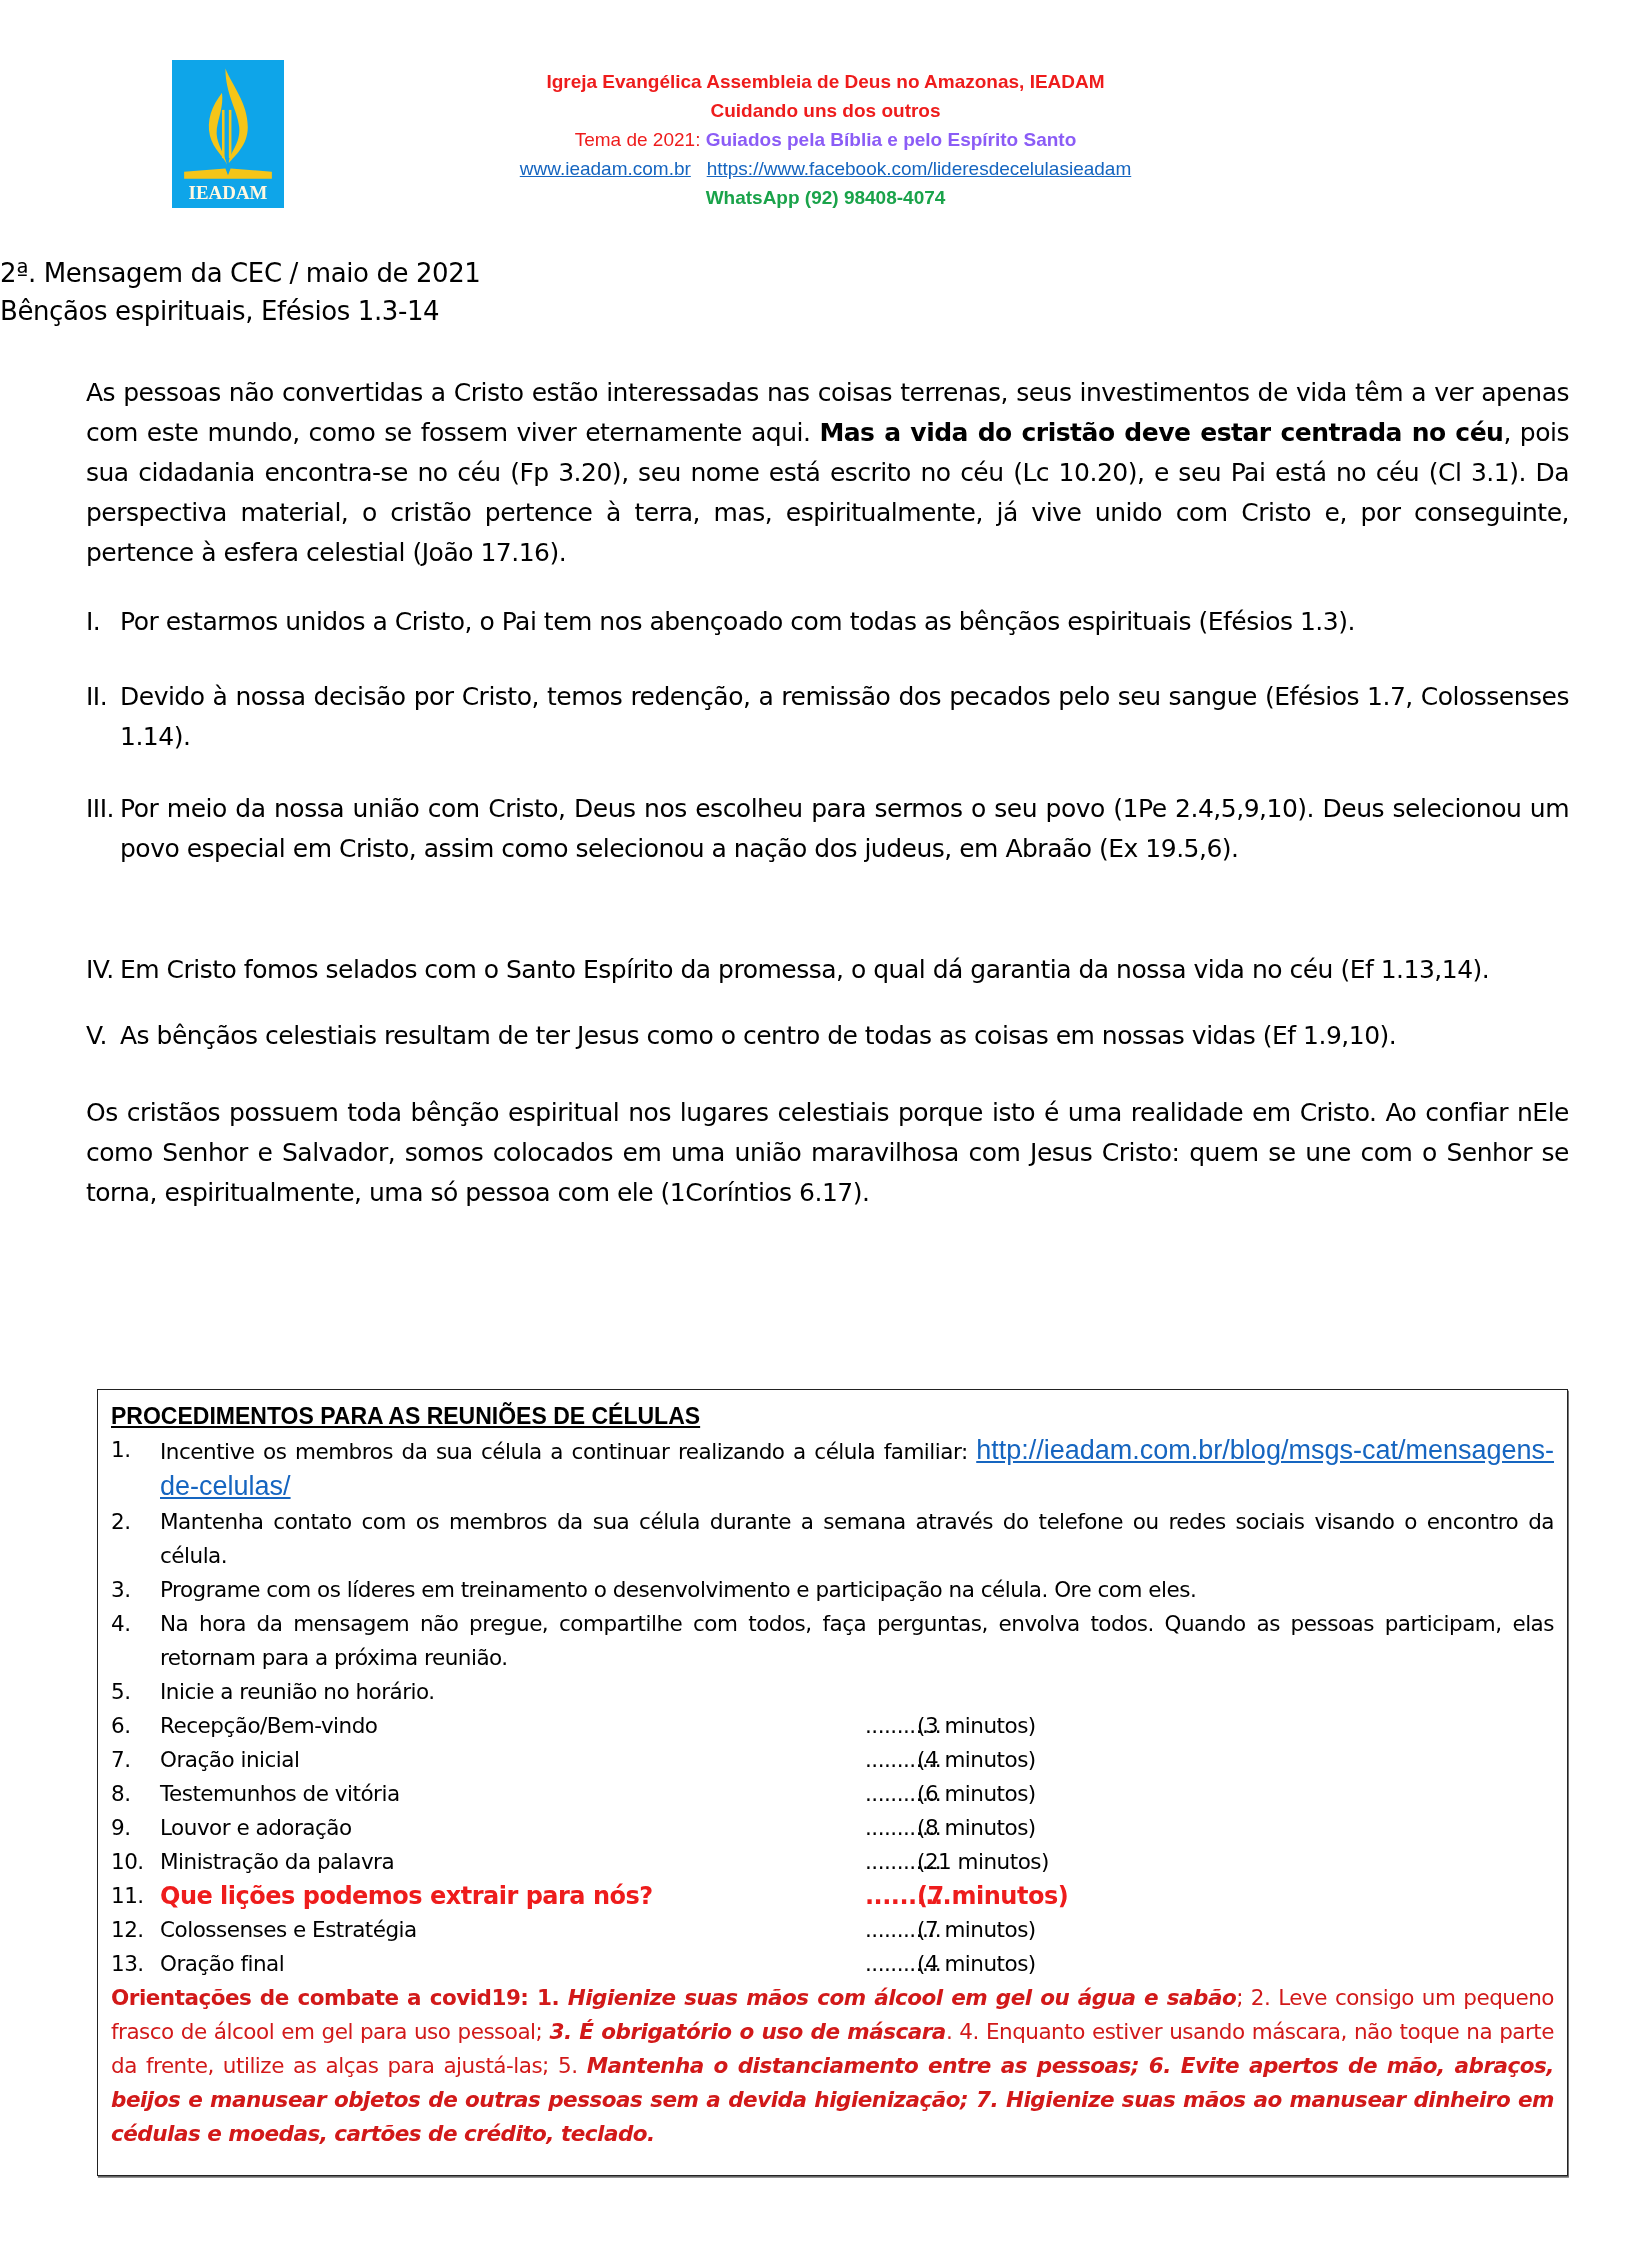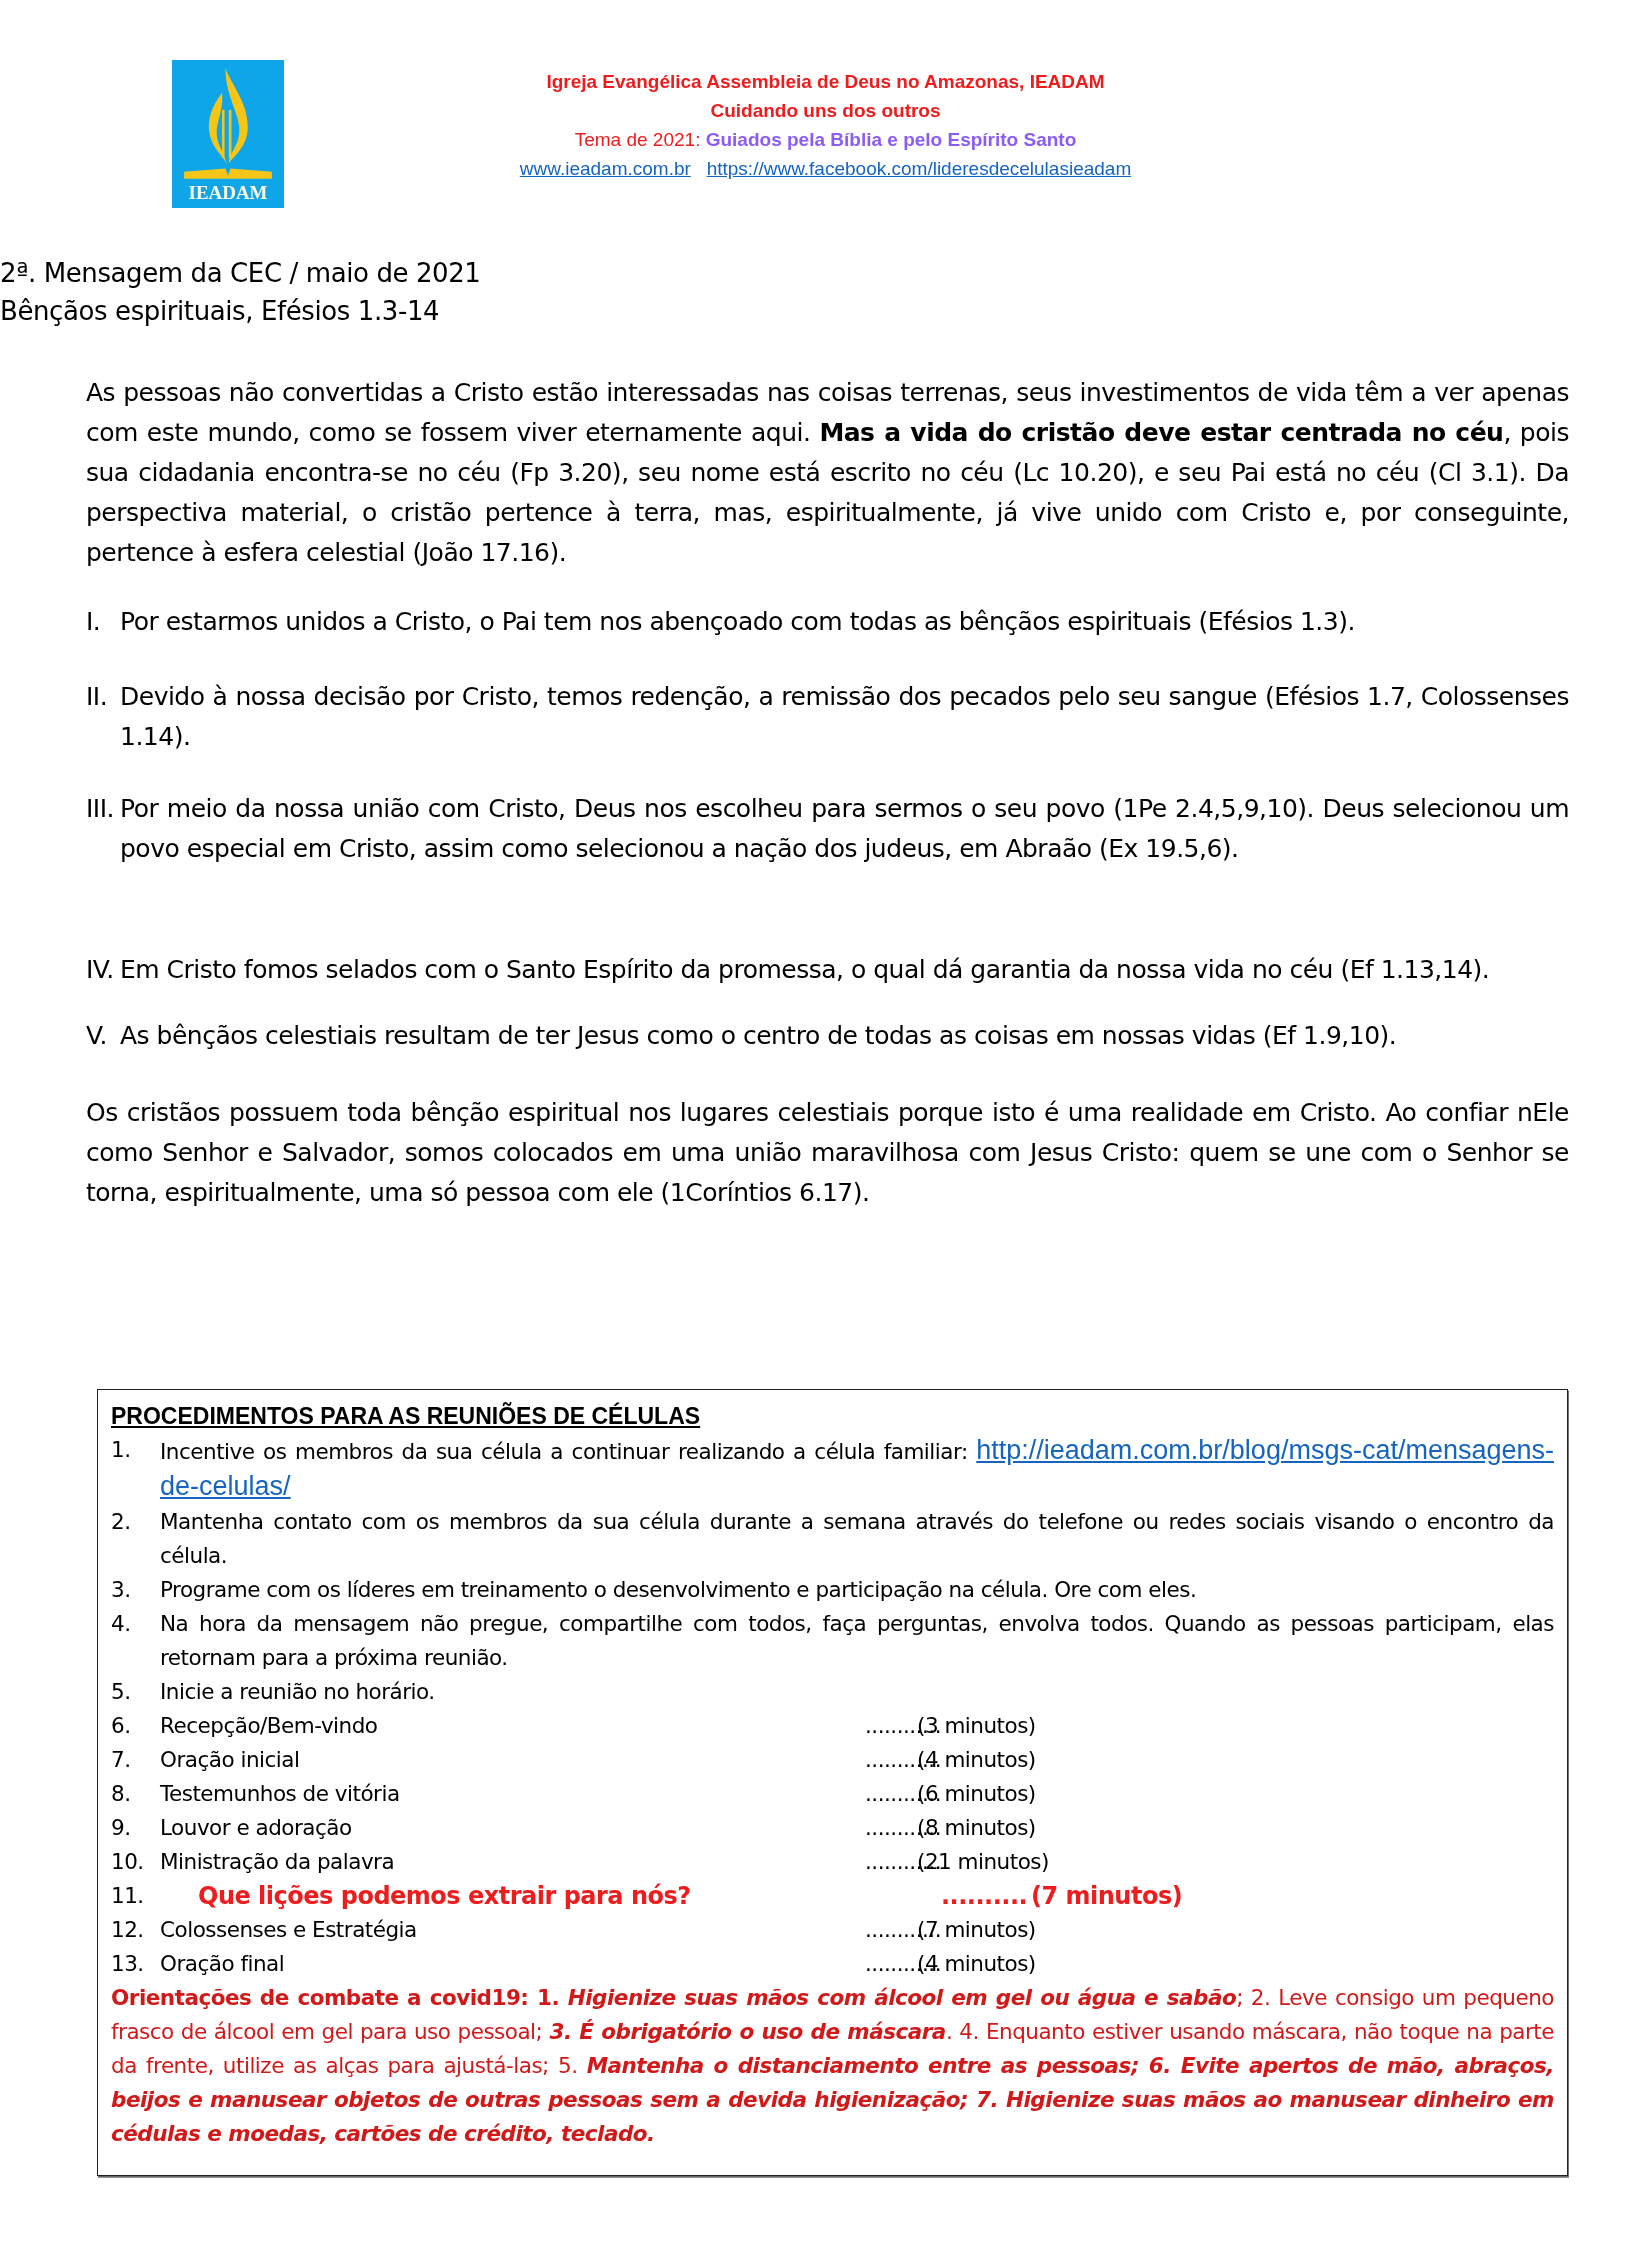--- a/index.html
+++ b/index.html
@@ -45,21 +45,21 @@
                font-family: "DejaVu Sans", sans-serif; font-size: 21.5px; line-height: 34px; letter-spacing: -0.5px; }
   .box-title { font-family: "Liberation Sans", sans-serif; font-weight: bold; font-size: 23px; text-decoration: underline; letter-spacing: 0; }
   .proc { margin: 0; padding: 0; list-style: none; }
   .proc li { position: relative; padding-left: 49px; text-align: justify; }
   .proc li .n { position: absolute; left: 0; top: 0; }
   .proc a { color: #1565c0; text-decoration: underline; font-family: "Liberation Sans", sans-serif; font-size: 27px; letter-spacing: 0; }
   .sched { display: flex; }
   .sched .act { width: 705px; }
   .sched .dots { width: 52px; }
   .sched .dur { }
-  .hl { color: #ee1c1c; font-weight: bold; font-size: 24px; margin-left: 38px; }
+  .hl { color: #ee1c1c; font-weight: bold; font-size: 24px; }
   .covid { color: #d21919; text-align: justify; }
   .covid .b { font-weight: bold; }
   .covid .bi { font-weight: bold; font-style: italic; }
 </style>
 </head>
 <body>
 
 <div class="page">
 
   <div class="logo">
@@ -77,20 +77,21 @@
     <div class="red">Igreja Evangélica Assembleia de Deus no Amazonas, IEADAM</div>
     <div class="red">Cuidando uns dos outros</div>
     <div>
       <span class="red-normal">Tema de 2021:</span>
       <span class="blue-bold">Guiados pela Bíblia e pelo Espírito Santo</span>
     </div>
     <div>
       <a>www.ieadam.com.br</a>&nbsp;&nbsp;
       <a>https://www.facebook.com/lideresdecelulasieadam</a>
     </div>
+    <div class="green">WhatsApp (92) 98408-4074</div>
   </div>
 
   <div class="title">
     <div>2ª. Mensagem da CEC / maio de 2021</div>
     <div>Bênçãos espirituais, Efésios 1.3-14</div>
   </div>
 
   <div class="body-text p1"><span>As pessoas não convertidas a Cristo estão interessadas nas coisas terrenas, seus investimentos de vida têm a ver apenas com este mundo, como se fossem viver eternamente aqui. </span><b>Mas a vida do cristão deve estar centrada no céu</b><span>, pois sua cidadania encontra-se no céu (Fp 3.20), seu nome está escrito no céu (Lc 10.20), e seu Pai está no céu (Cl 3.1). Da perspectiva material, o cristão pertence à terra, mas, espiritualmente, já vive unido com Cristo e, por conseguinte, pertence à esfera celestial (João 17.16).</span></div>
 
   <ul class="list li1">

